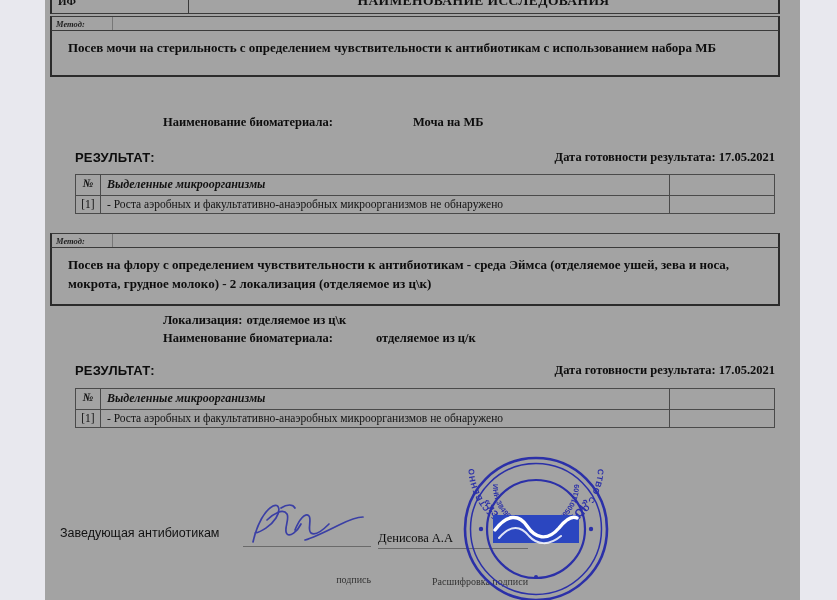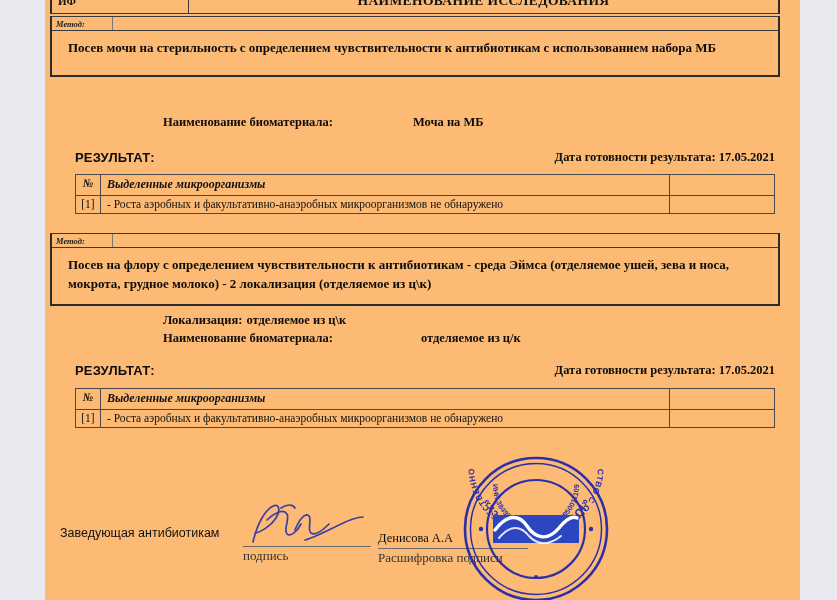--- a/index.html
+++ b/index.html
@@ -13,21 +13,21 @@
     font-family: "Liberation Serif", "DejaVu Serif", serif;
     overflow: hidden;
     position: relative;
   }
   .page {
     position: absolute;
     left: 45px;
     top: 0;
     width: 755px;
     height: 600px;
-    background: #fdba74;
+    background: #a3a3a3;
     overflow: hidden;
   }
   .sheet {
     position: relative;
     width: 100%;
     height: 100%;
   }
 
   
   .hdr-table {
@@ -220,24 +220,25 @@
   }
   .sig-ink {
     position: relative;
     height: 46px;
   }
   .sig-rule {
     border-bottom: 1px solid #6a6a6a;
     width: 100%;
   }
   .sig-caption {
-    text-align: left;
-    font-size: 13px;
+    text-align: right;
+    font-size: 10px;
     color: #333;
     padding-top: 1px;
+    margin-top: 26px;
   }
   .name-slot {
     position: absolute;
     left: 333px;
     top: 500px;
     width: 150px;
   }
   .name-val {
     height: 46px;
     display: flex;
@@ -316,21 +317,21 @@
       </div>
     </div>
 
     <div class="field-row" style="left:78px;top:313px;">
       <span class="field-label">Локализация:</span>
       <span class="field-value" style="margin-left:4px;">отделяемое из ц\к</span>
     </div>
 
     <div class="field-row" style="left:78px;top:331px;">
       <span class="field-label">Наименование биоматериала:</span>
-      <span class="field-value" style="margin-left:88px;">отделяемое из ц/к</span>
+      <span class="field-value" style="margin-left:43px;">отделяемое из ц/к</span>
     </div>
 
     <div class="result-line" style="top:363px;">
       <span class="result-word">РЕЗУЛЬТАТ:</span>
       <span class="result-date">
         <span>Дата готовности результата:</span>
         <span>17.05.2021</span>
       </span>
     </div>
 

